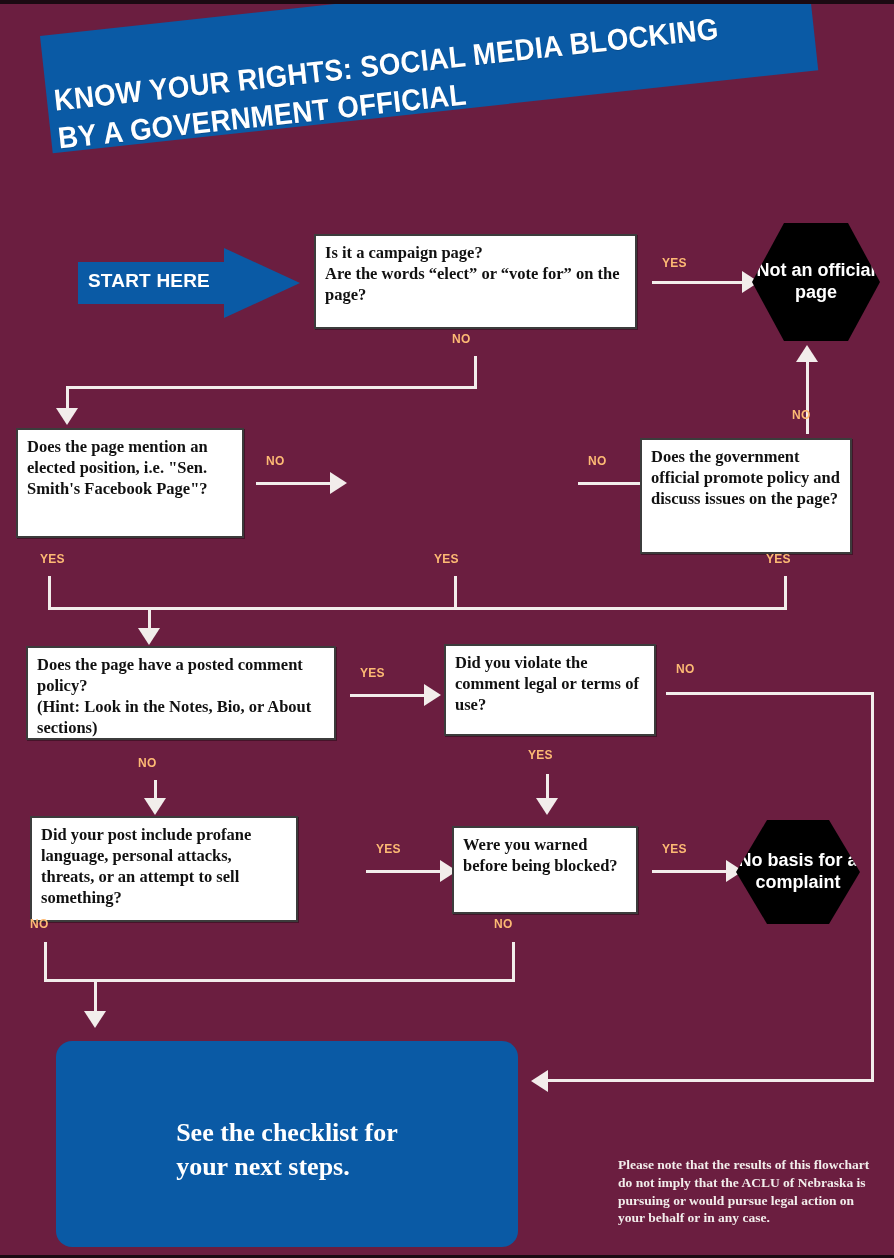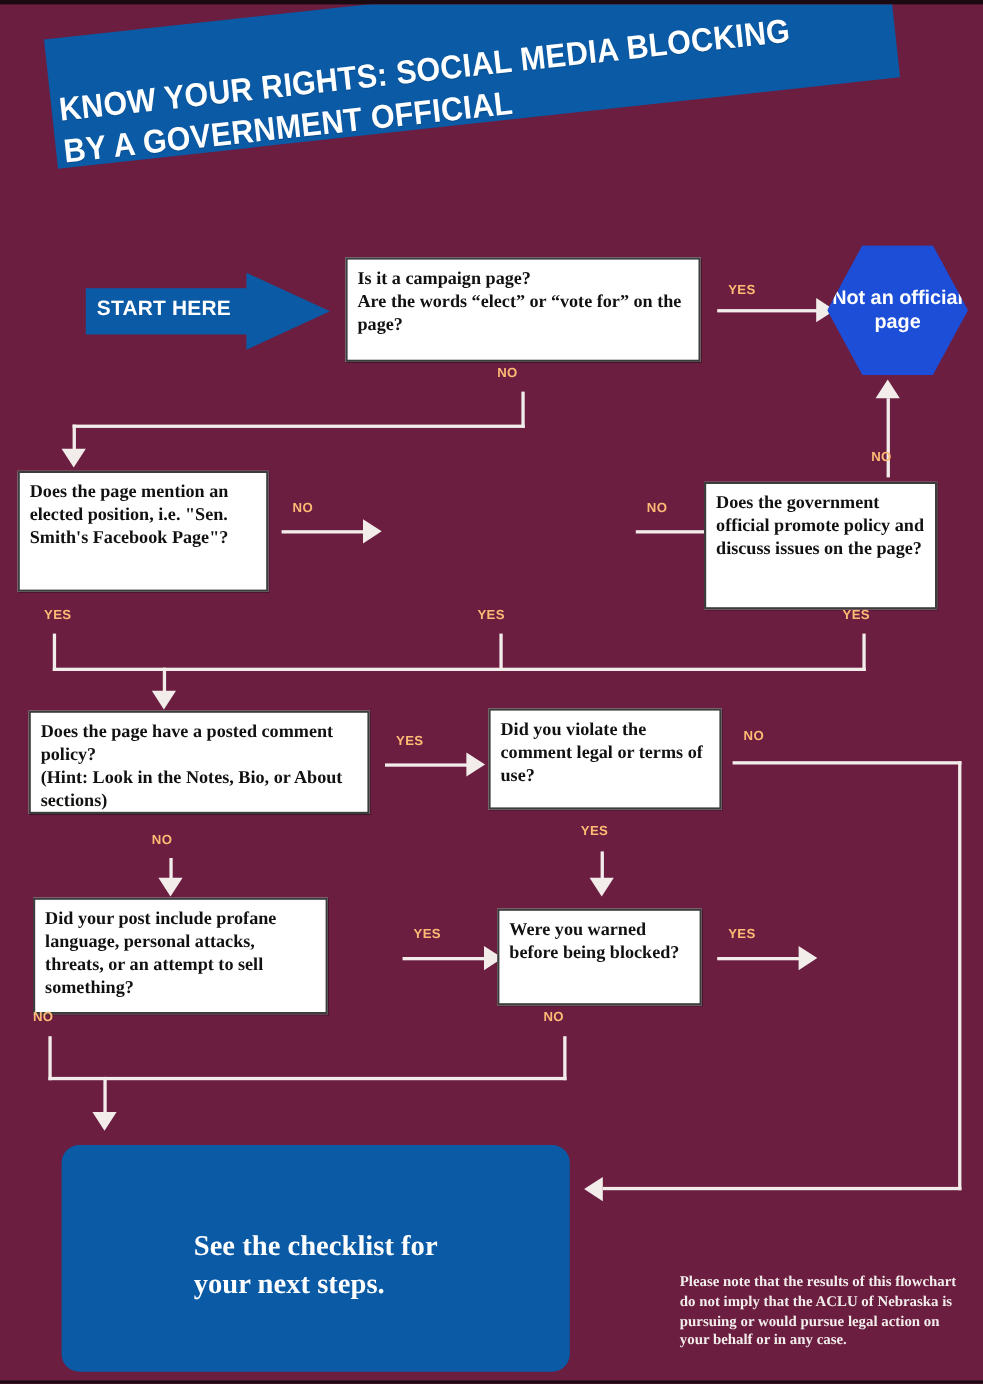--- a/index.html
+++ b/index.html
@@ -34,21 +34,21 @@
     position:absolute;background:#ffffff;color:#111;
     border:2px solid #3c3c3c;
     font-family:"Liberation Serif",serif;
     font-weight:bold;font-size:16.5px;line-height:1.27;
     padding:7px 9px;box-sizing:border-box;
     box-shadow:1px 1px 0 rgba(0,0,0,.35);
   }
 
   
   .hex{
-    position:absolute;background:#1d4ed8;
+    position:absolute;background:#000000;
     clip-path:polygon(25% 0%,75% 0%,100% 50%,75% 100%,25% 100%,0% 50%);
     display:flex;align-items:center;justify-content:flex-start;text-align:center;
     color:#fff;font-weight:bold;font-size:18px;line-height:1.22;
     font-family:"Liberation Sans",sans-serif;
   }
 
   
   .start-wrap{position:absolute;left:78px;top:244px;width:222px;height:70px;}
   .start-body{position:absolute;left:0;top:14px;width:148px;height:42px;background:#0A5AA5;}
   .start-head{position:absolute;left:146px;top:0;width:0;height:0;
@@ -184,20 +184,23 @@
   <div class="ln hline" style="left:366px;top:866px;width:78px;"></div>
   <div class="ar-right" style="left:440px;top:856px;"></div>
   <div class="elabel" style="left:376px;top:838px;">YES</div>
 
   <div class="fbox" style="left:452px;top:822px;width:186px;height:88px;">Were you warned before being blocked?</div>
 
   <div class="ln hline" style="left:652px;top:866px;width:78px;"></div>
   <div class="ar-right" style="left:726px;top:856px;"></div>
   <div class="elabel" style="left:662px;top:838px;">YES</div>
 
+  <div class="hex" style="left:736px;top:816px;width:124px;height:104px;">
+    <span>No basis for a complaint</span>
+  </div>
 
   <div class="elabel" style="left:30px;top:913px;">NO</div>
   <div class="elabel" style="left:494px;top:913px;">NO</div>
   <div class="ln vline" style="left:44px;top:938px;height:40px;"></div>
   <div class="ln vline" style="left:512px;top:938px;height:40px;"></div>
   <div class="ln hline" style="left:44px;top:975px;width:471px;"></div>
   <div class="ln vline" style="left:94px;top:975px;height:36px;"></div>
   <div class="ar-down" style="left:84px;top:1007px;"></div>
 
   <div class="take">

